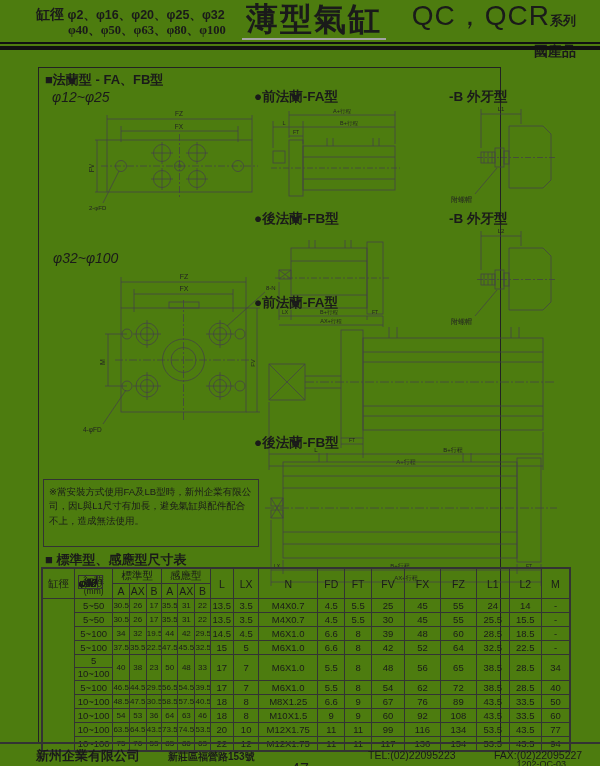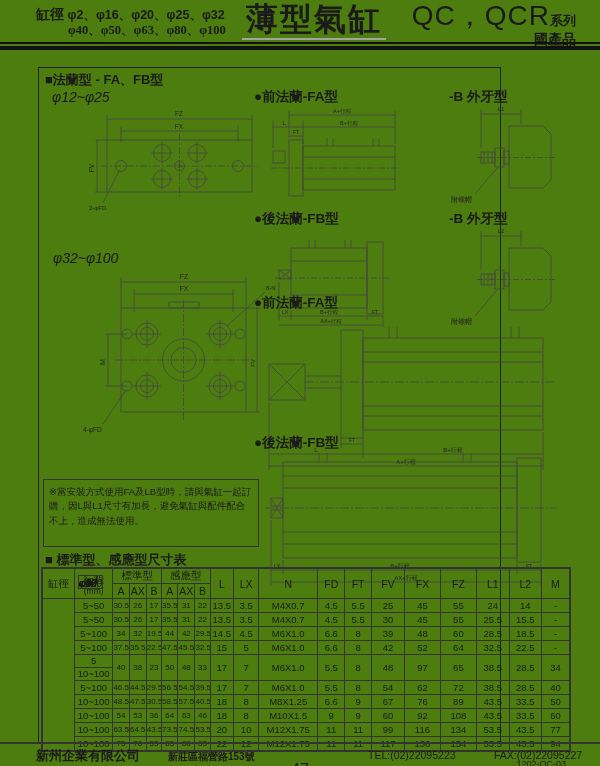--- a/index.html
+++ b/index.html
@@ -8,21 +8,21 @@
   .page { position:relative; width:600px; height:766px; background:#4d7c0f; overflow:hidden; }
 
   
   .bore { position:absolute; left:36px; top:7px; font-size:12.5px; font-weight:bold; line-height:15px; white-space:nowrap; }
   .bore .lbl { font-size:14px; }
   .bore .l2 { margin-left:32px;font-family:Liberation Serif, serif; }
   .title { position:absolute; left:242px; top:1px; font-size:32px; font-weight:bold; letter-spacing:2px; border-bottom:2px solid #a3a3a3; padding:0 4px 1px 4px; line-height:36px; }
   .series { position:absolute; right:24px; top:2px; text-align:right; line-height:1; }
   .series .big { font-size:28px; letter-spacing:1px; }
   .series .suf { font-size:13px; font-weight:bold; }
-  .series .origin { font-size:14px; font-weight:bold; margin-top:2px; }
+  .series .origin { font-size:14px; font-weight:bold; margin-top:14px; }
   .rule1 { position:absolute; top:42px; left:0; width:600px; height:2px; background:#111; }
   .rule2 { position:absolute; top:46px; left:0; width:600px; height:4px; background:#111; }
 
   
   .frame { position:absolute; left:38px; top:67px; width:463px; height:676px; border:1.5px solid #222; }
   .frame > * { position:absolute; }
   .h1 { font-size:13px; font-weight:bold; white-space:nowrap; }
   .h2 { font-size:13.5px; font-weight:bold; white-space:nowrap; }
   .range { font-size:14px; font-style:italic; white-space:nowrap; }
   svg.draw { overflow:visible; }
@@ -352,21 +352,21 @@
       <line x1="14" y1="120" x2="26" y2="120"></line>
         <text x="20" y="117.5" font-size="5" text-anchor="middle">LX</text>
       <line x1="26" y1="120" x2="260" y2="120"></line>
         <text x="143" y="117.5" font-size="6" text-anchor="middle">B+行程</text>
       <line x1="260" y1="120" x2="284" y2="120"></line>
         <text x="272" y="117.5" font-size="5" text-anchor="middle">FT</text>
       <line x1="14" y1="132" x2="284" y2="132"></line>
         <text x="149" y="129.5" font-size="6" text-anchor="middle">AX+行程</text>
     </svg>
 
-    <div class="note">※當安裝方式使用FA及LB型時，請與氣缸一起訂購，因L與L1尺寸有加長，避免氣缸與配件配合不上，造成無法使用。</div>
+    <div class="note">※當安裝方式使用FA及LB型時，新州企業有限公司，因L與L1尺寸有加長，避免氣缸與配件配合不上，造成無法使用。</div>
 
     <div class="tbl-title">■ 標準型、感應型尺寸表</div>
 
     <table class="dim-table">
       <colgroup>
         <col style="width:32px">
           <col style="width:38px">
         <col style="width:16px">
           <col style="width:17px">
           <col style="width:15px">
@@ -511,21 +511,21 @@
             <td class="s">23</td>
             <td class="s">50</td>
             <td class="s">48</td>
             <td class="s">33</td>
             <td>17</td>
             <td>7</td>
             <td>M6X1.0</td>
             <td>5.5</td>
             <td>8</td>
             <td>48</td>
-            <td>97</td>
+            <td>56</td>
             <td>65</td>
             <td>38.5</td>
             <td>28.5</td>
             <td>34</td>
           </tr>
         <tr>
             <td class="bore">φ40</td>
             <td>5~100</td>
             <td class="s">46.5</td>
             <td class="s">44.5</td>

